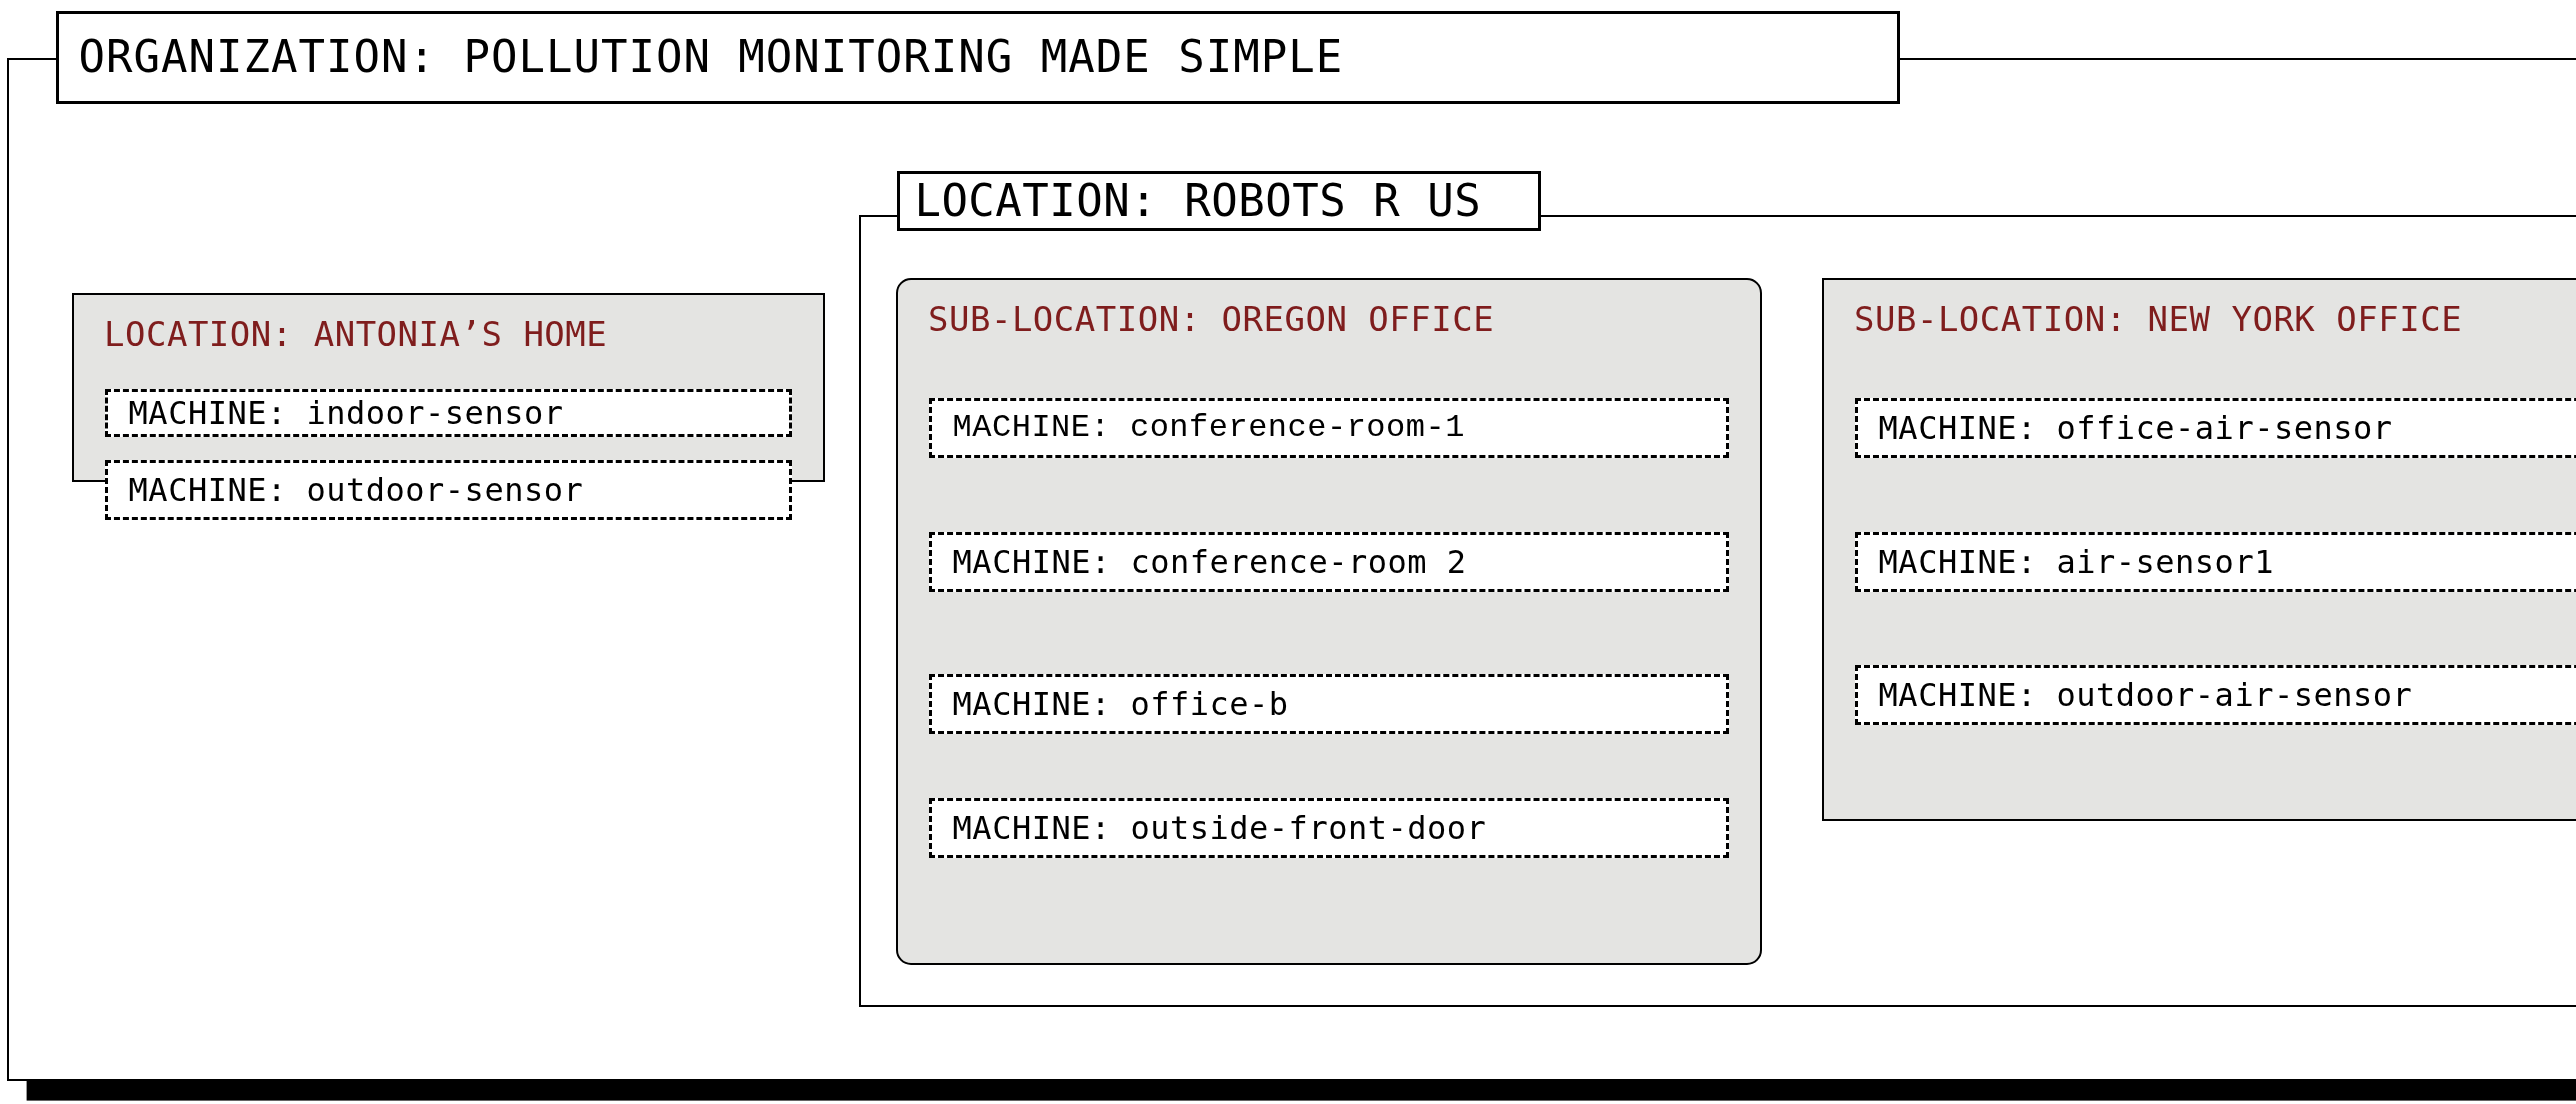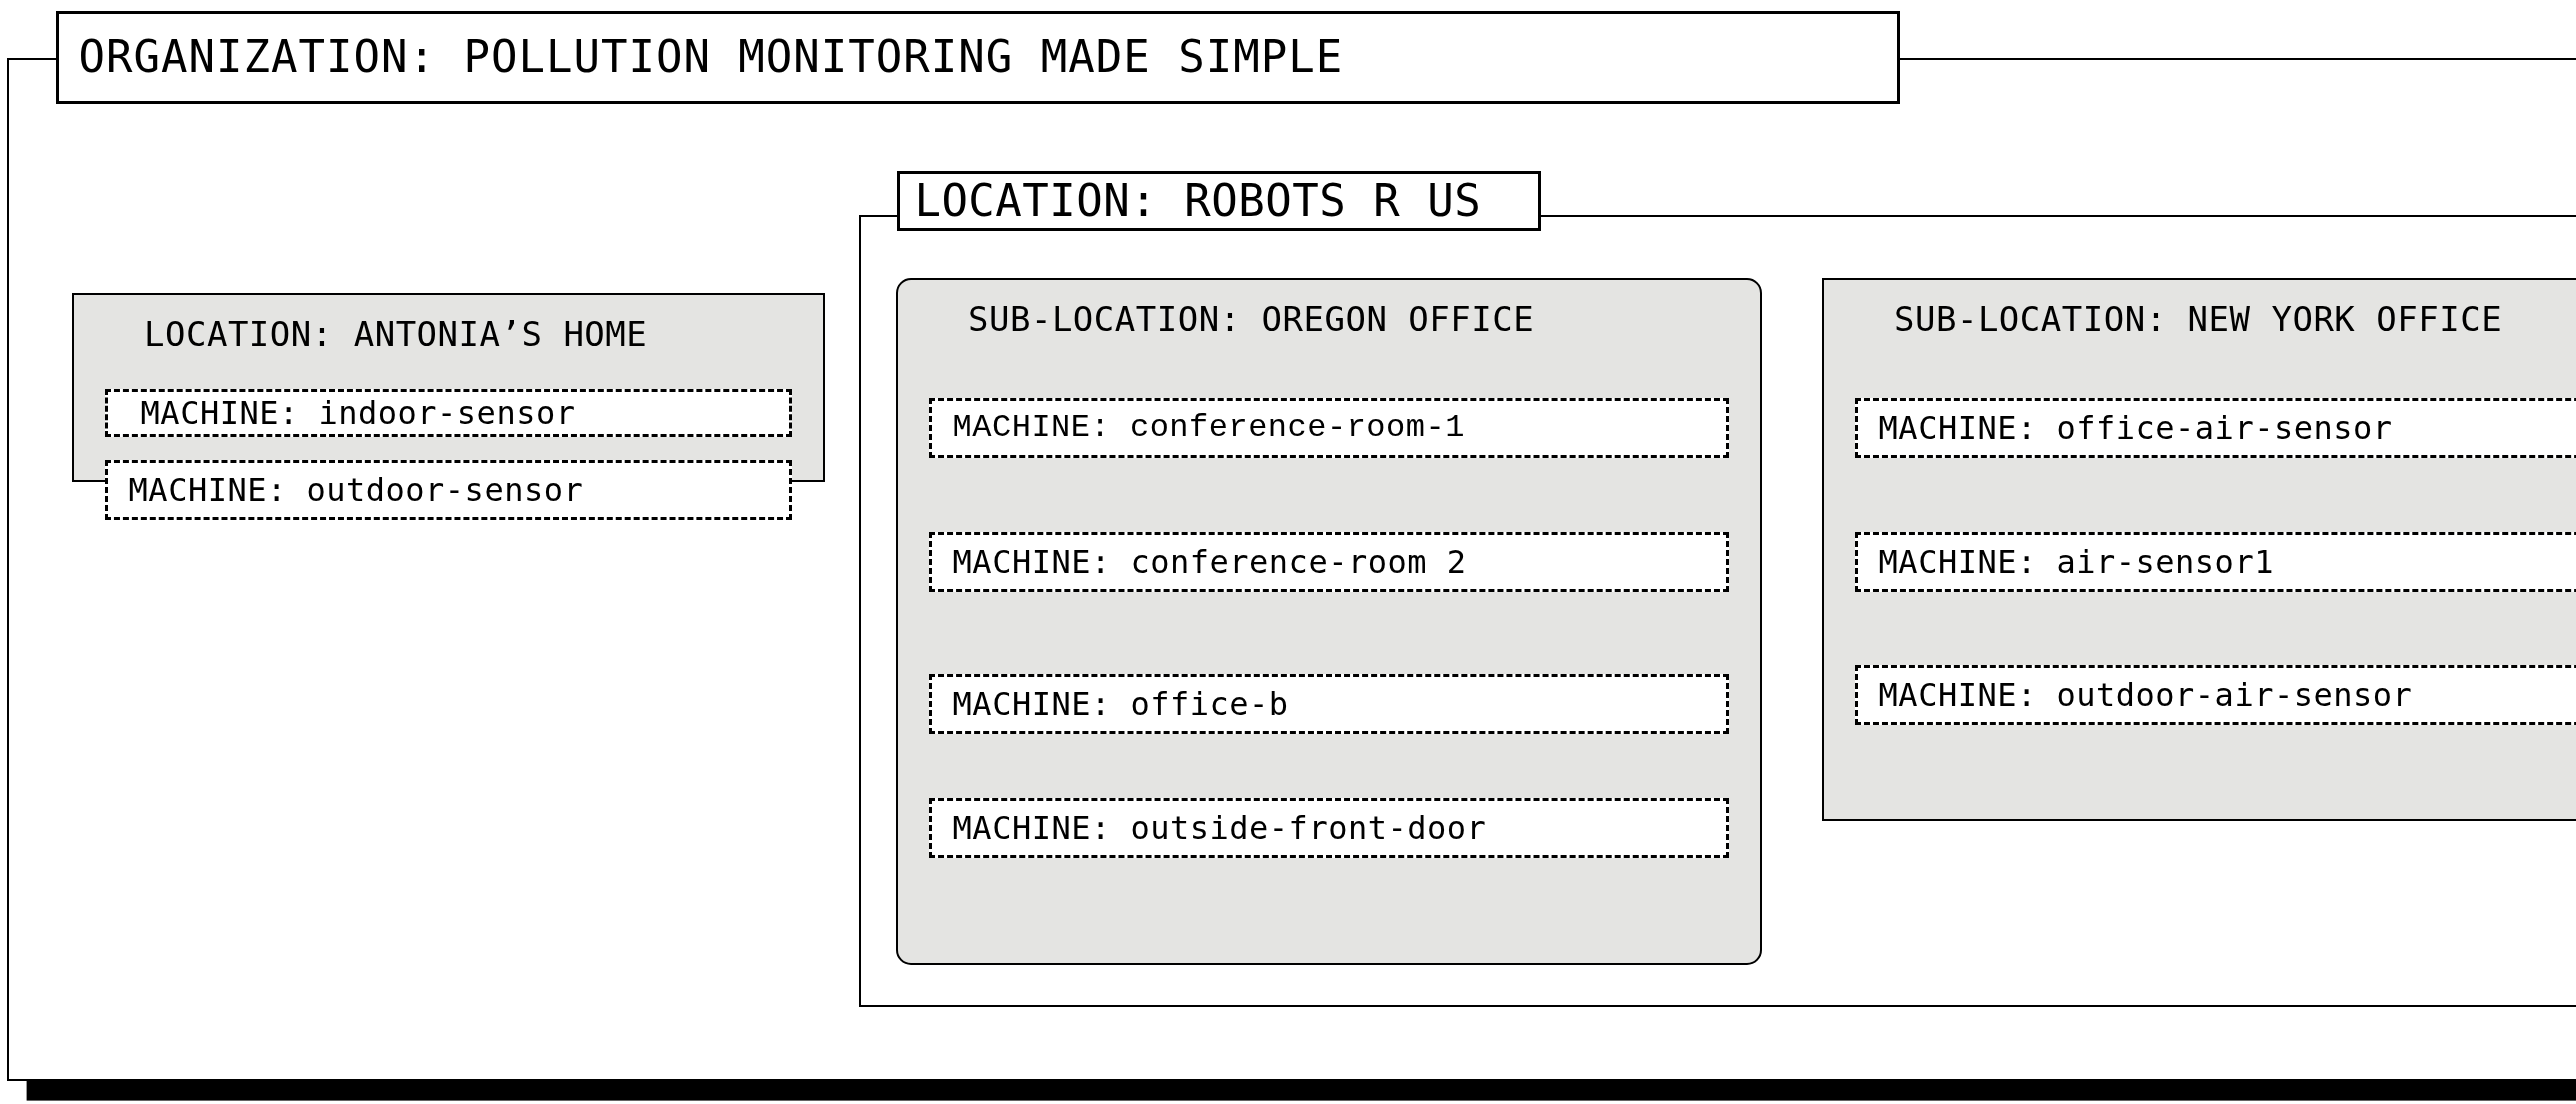--- a/index.html
+++ b/index.html
@@ -79,23 +79,22 @@
     z-index: 10;
     padding: 0;
   }
   .panel-title {
     position: absolute;
     left: 30px;
     top: 21.6px;
     font-size: 34px;
     letter-spacing: 0.5px;
     line-height: 1;
-    color: #000000;
+    color: #7f1d1d;
     white-space: nowrap;
-    margin-left: 40px;
   }
 
   
   .machine-box {
     position: absolute;
     border: 3.6px dashed #000000;
     background: #ffffff;
     display: flex;
     align-items: center;
     box-sizing: border-box;
@@ -114,21 +113,21 @@
 
 <div class="abs" id="org-container"></div>
 
 <div class="abs" id="org-title-box">
   <span id="org-title-text">ORGANIZATION: POLLUTION MONITORING MADE SIMPLE</span>
 </div>
 
 <div class="abs panel" style="left:72px; top:293px; width:753px; height:189px;">
   <div class="panel-title">LOCATION: ANTONIA’S HOME</div>
 
-  <div class="machine-box" style="left:31px; top:94px; width:687px; height:48px;padding-left:12px;">
+  <div class="machine-box" style="left:31px; top:94px; width:687px; height:48px;">
     <span class="machine-text">MACHINE: indoor-sensor</span>
   </div>
 
   <div class="machine-box" style="left:31px; top:165px; width:687px; height:60px;">
     <span class="machine-text">MACHINE: outdoor-sensor</span>
   </div>
 </div>
 
 <div class="abs loc-container" style="left:859px; top:215px; width:1904px; height:792px;"></div>
 

